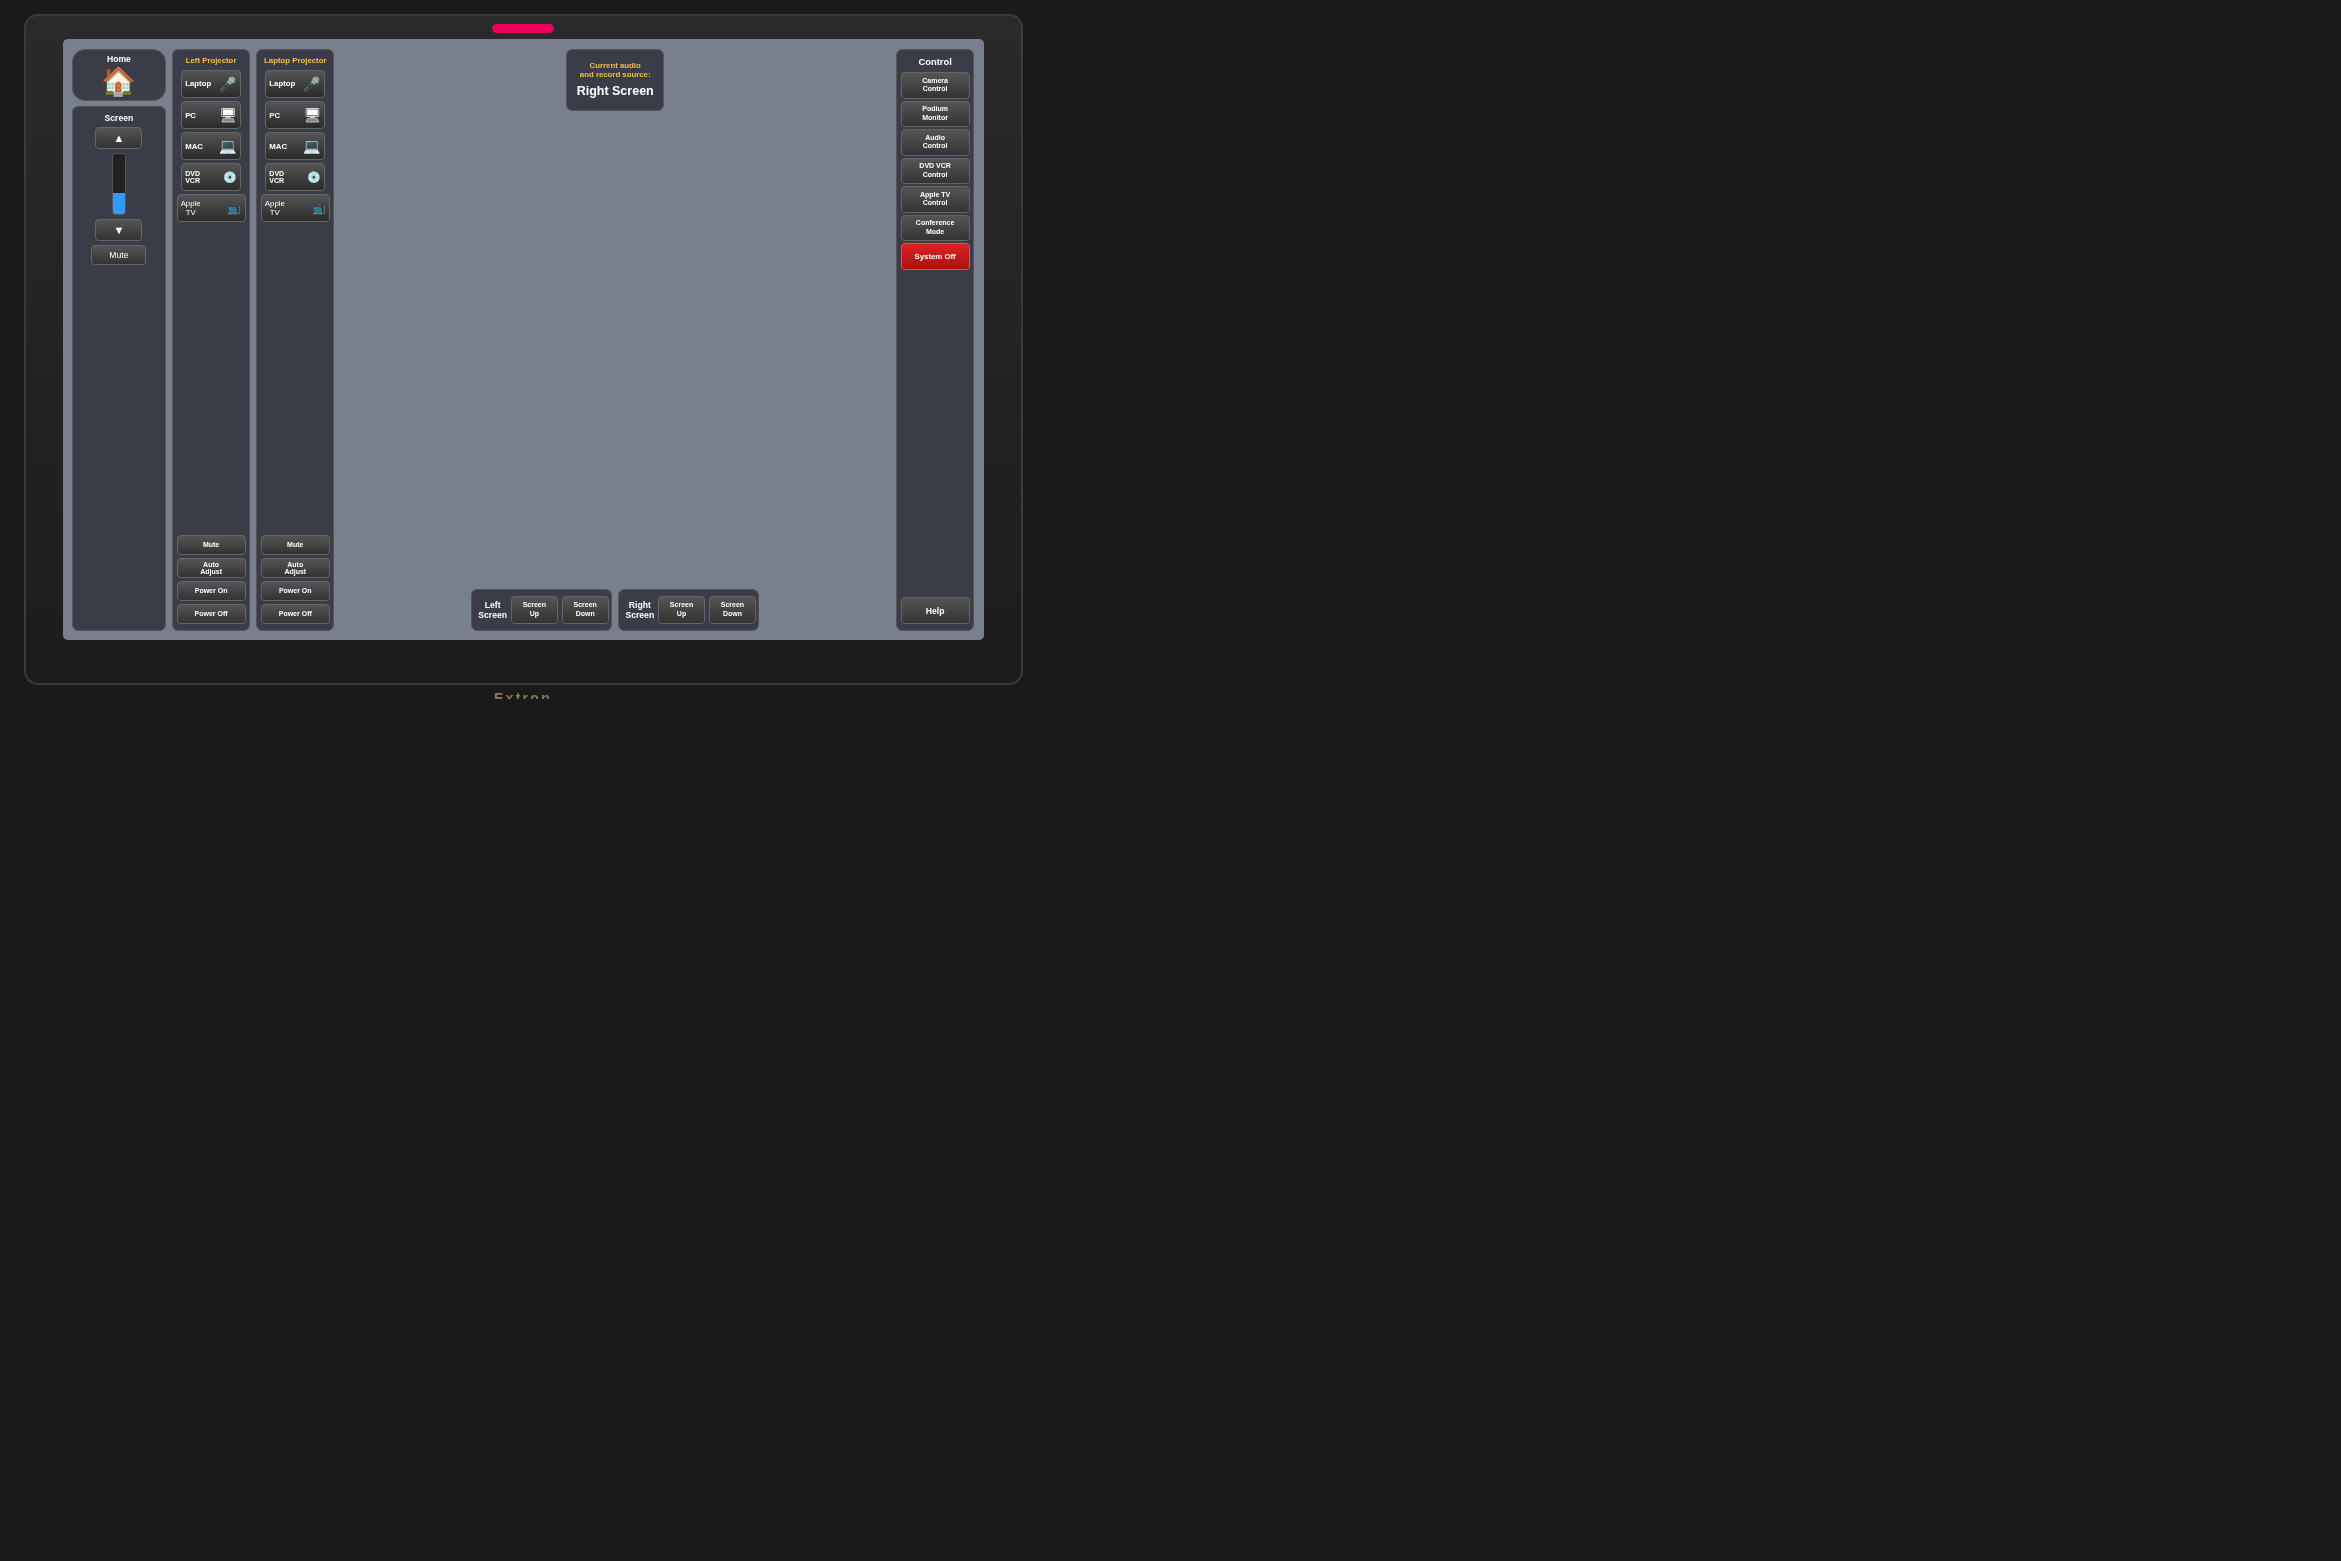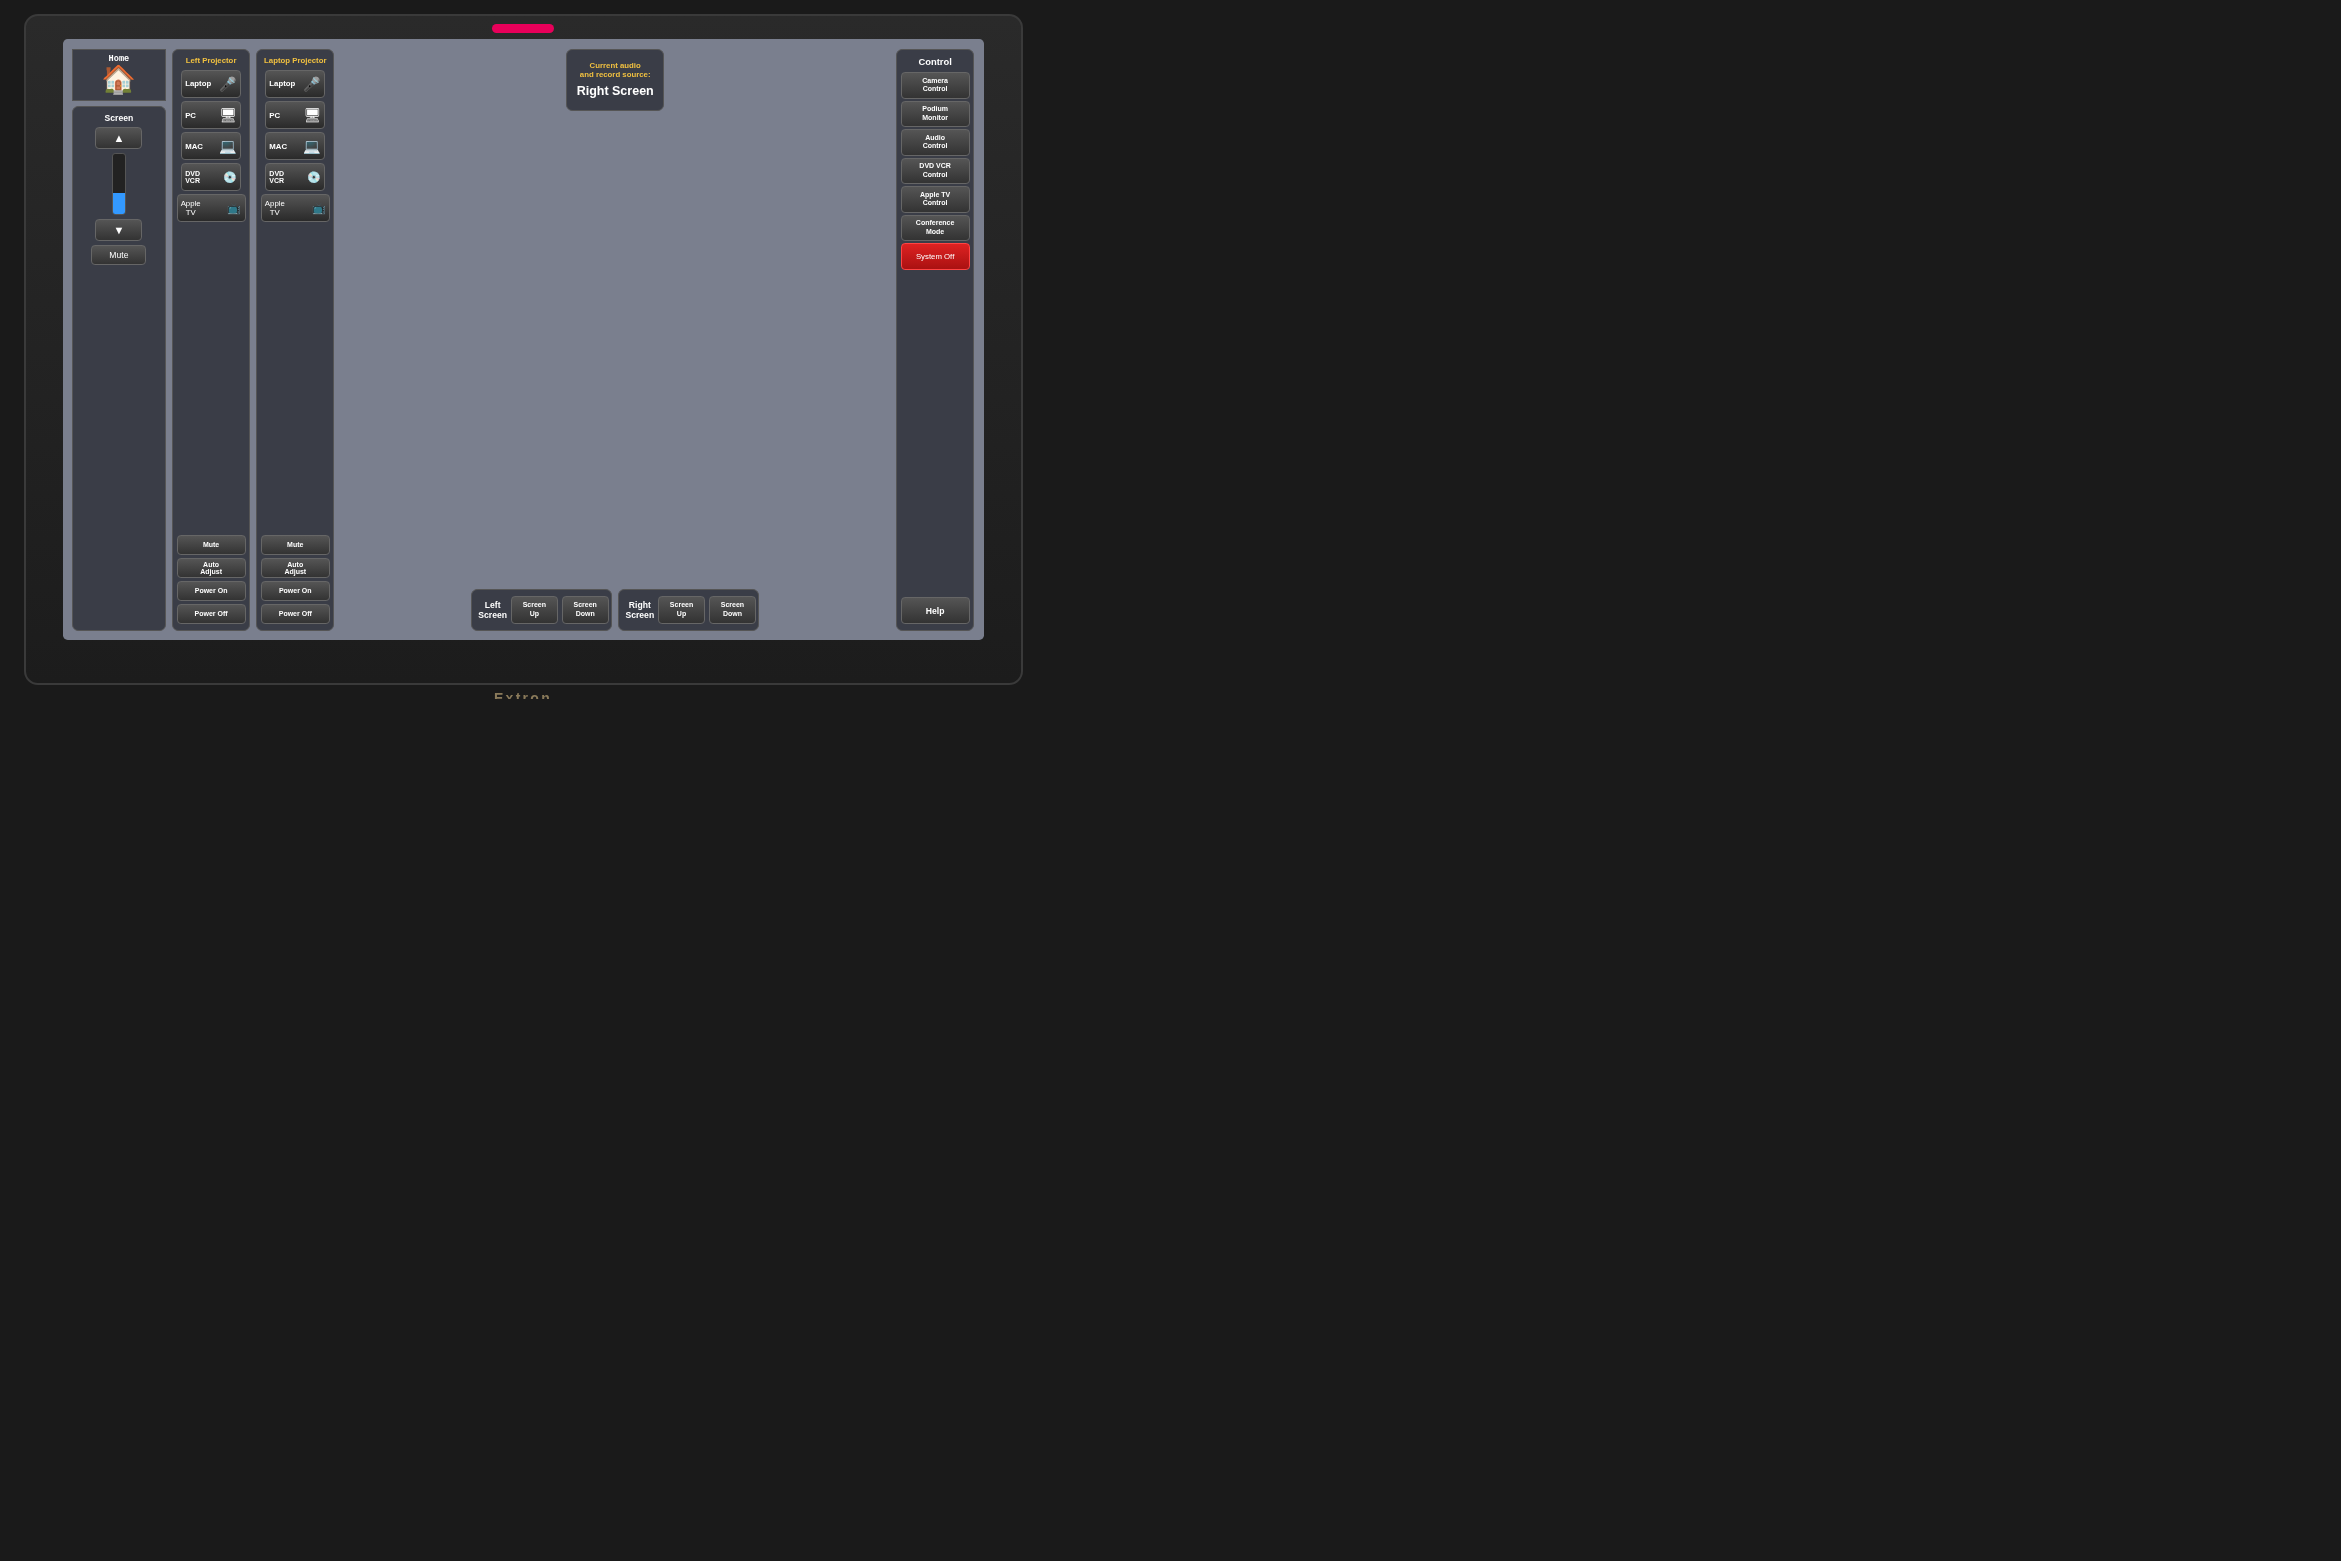--- a/index.html
+++ b/index.html
@@ -63,27 +63,26 @@
     .left-panel {
       display: flex;
       flex-direction: column;
       gap: 4.7px;
       width: 94px;
       flex-shrink: 0;
     }
 
     .home-box {
       background: #3a3d47;
-      border-radius: 0;
+      border-radius: 13px;
       padding: 4.7px;
       display: flex;
       flex-direction: column;
       align-items: center;
       border: 0.8px solid #555;
-      font-family: Liberation Mono, monospace;
     }
 
     .home-title {
       color: white;
       font-size: 8.6px;
       font-weight: bold;
       margin-bottom: 3.1px;
     }
 
     .home-icon {
@@ -344,21 +343,21 @@
       border-radius: 3.9px;
       color: white;
       width: 69px;
       height: 26.5px;
       font-size: 7.8px;
       cursor: pointer;
       display: flex;
       align-items: center;
       justify-content: center;
       text-align: center;
-      font-weight: normal;
+      font-weight: bold;
       line-height: 1.2;
     }
 
     .help-btn {
       background: linear-gradient(180deg, #555 0%, #333 100%);
       border: 0.8px solid #666;
       border-radius: 3.9px;
       color: white;
       width: 69px;
       height: 26.5px;

